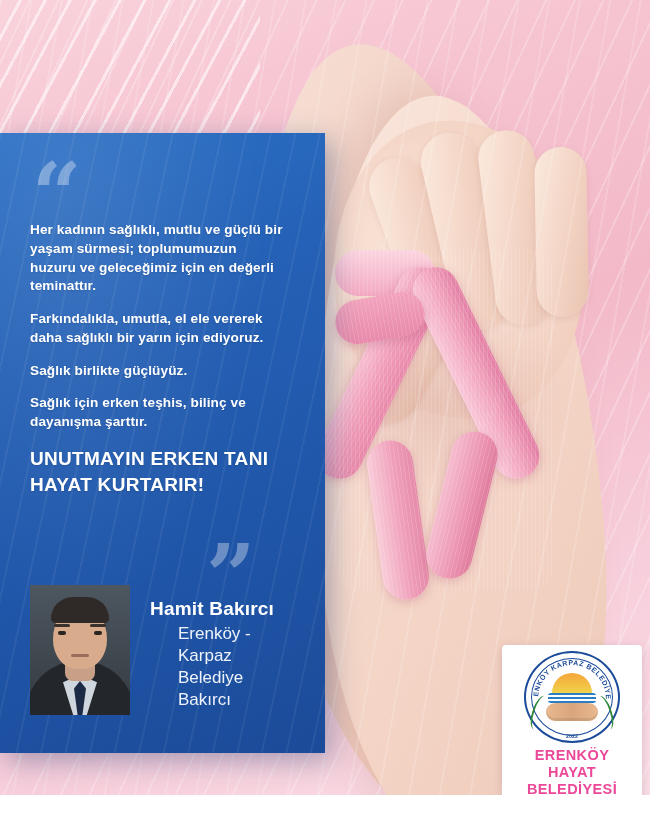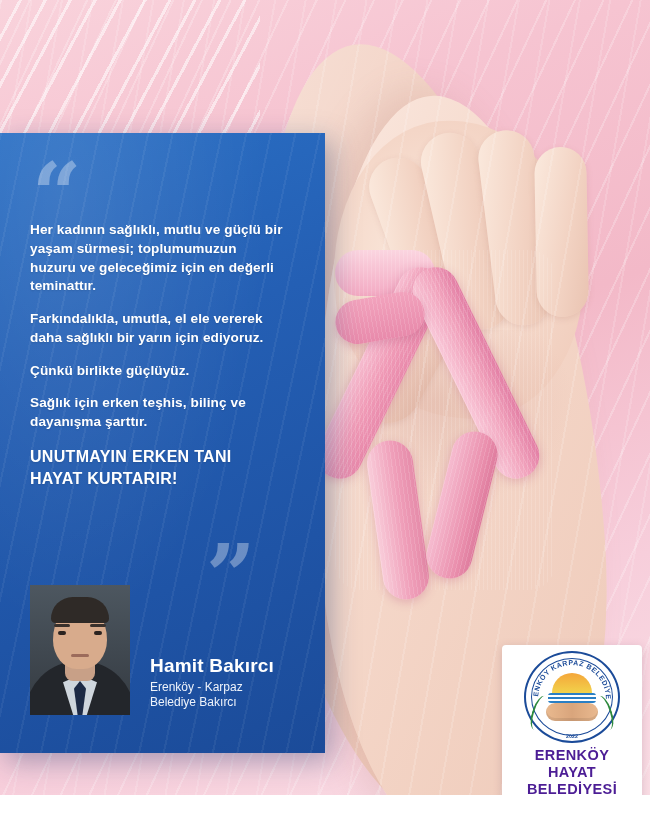--- a/index.html
+++ b/index.html
@@ -225,21 +225,21 @@
     font-size: 13.6px;
     line-height: 1.38;
     font-weight: bold;
     margin: 0 0 14px 0;
     letter-spacing: .1px;
     text-shadow: 0 1px 2px rgba(0,0,0,.12);
   }
   .qp.caps {
     margin-top: 0;
     text-transform: none;
-    font-size: 16px;
+    font-size: 19px;
     letter-spacing: .3px;
   }
 
   .author-block {
     position: absolute;
     left: 30px;
     bottom: 38px;
     width: 270px;
     display: flex;
     align-items: flex-end;
@@ -293,24 +293,25 @@
   .p-mouth { position:absolute; left:50%; transform:translateX(-50%); bottom: 58px; width:18px;height:3px;background:#9c6b5b;border-radius:2px;}
 
   .author-text { padding-bottom: 4px; }
   .author-name {
     font-size: 19px;
     font-weight: bold;
     letter-spacing: .2px;
     margin-bottom: 3px;
   }
   .author-role {
-    font-size: 12px;
+    font-size: 17px;
     line-height: 1.3;
     font-weight: normal;
     color: #eef3fb;
+    margin-left: 28px;
   }
 
   
   .logo-card {
     position: absolute;
     right: 8px;
     bottom: 8px;
     width: 140px;
     height: 160px;
     background: #ffffff;
@@ -384,21 +385,21 @@
     top: 44px;
     width: 14px; height: 36px;
     border-left: 2px solid #2f8a3e;
     border-radius: 50%;
   }
   .crest-branch.l { left: 8px; transform: rotate(18deg); }
   .crest-branch.r { right: 8px; transform: rotate(-18deg) scaleX(-1); }
   .logo-text {
     margin-top: 4px;
     text-align: center;
-    color: #4c1d95;
+    color: #ec4899;
     font-weight: bold;
     font-size: 14.5px;
     line-height: 1.16;
     letter-spacing: .4px;
   }
 
   
   .bottom-strip {
     position: absolute;
     left: 0; right: 0; bottom: 0;
@@ -452,21 +453,21 @@
 
   <div class="quote-card">
     <div class="wave-lines"></div>
 
     <div class="quote-mark qm-open">“</div>
     <div class="quote-mark qm-close">”</div>
 
     <div class="quote-body">
       <p class="qp">Her kadının sağlıklı, mutlu ve güçlü bir yaşam sürmesi; toplumumuzun huzuru ve geleceğimiz için en değerli teminattır.</p>
       <p class="qp">Farkındalıkla, umutla, el ele vererek daha sağlıklı bir yarın için ediyoruz.</p>
-      <p class="qp">Çünkü birlikte güçlüyüz.</p>
+      <p class="qp">Sağlık birlikte güçlüyüz.</p>
       <p class="qp">Sağlık için erken teşhis, bilinç ve dayanışma şarttır.</p>
       <p class="qp caps">UNUTMAYIN ERKEN TANI HAYAT KURTARIR!</p>
     </div>
 
     <div class="author-block">
       <div class="portrait">
         <div class="p-bg"></div>
         <div class="p-suit"></div>
         <div class="p-shirt"></div>
         <div class="p-tie"></div>

